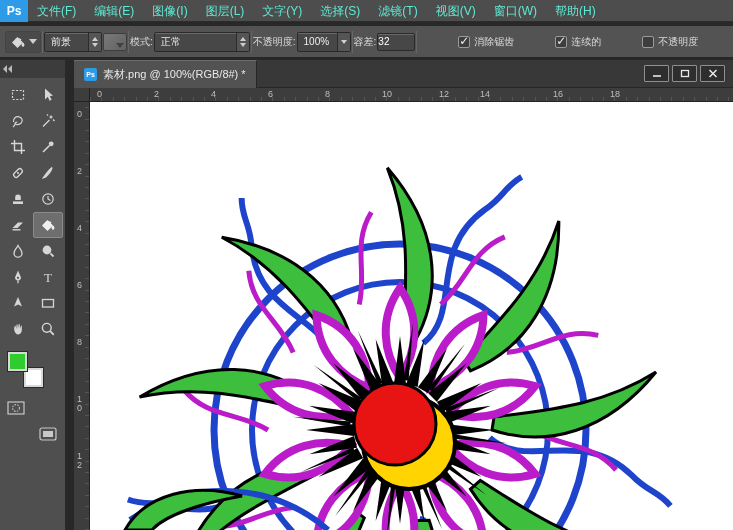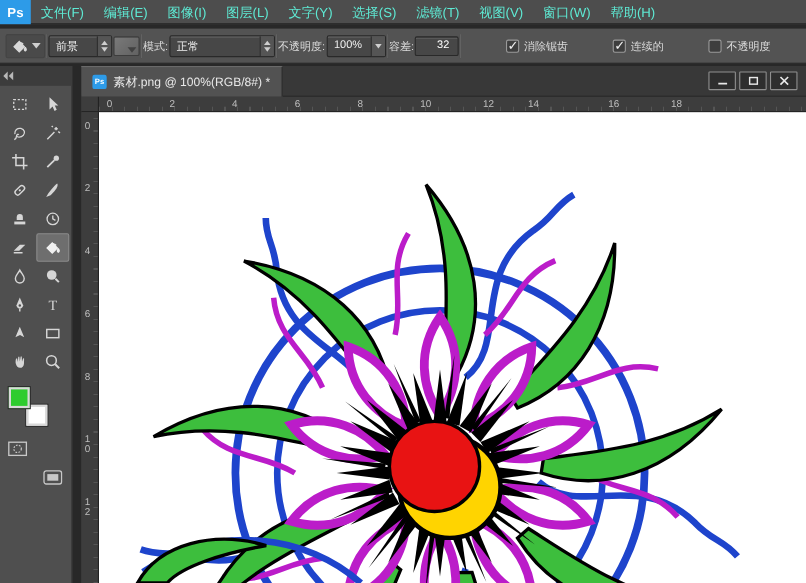--- a/index.html
+++ b/index.html
@@ -28,21 +28,21 @@
   .spin { width:13px; height:18px; border-left:1px solid #2c2c2c; display:flex; flex-direction:column;
     align-items:center; justify-content:center; gap:2px; background:#555; }
   .tri-up { width:0;height:0;border-left:3.5px solid transparent;border-right:3.5px solid transparent;
     border-bottom:4px solid #cfcfcf; }
   .tri-dn { width:0;height:0;border-left:3.5px solid transparent;border-right:3.5px solid transparent;
     border-top:4px solid #cfcfcf; }
   .pattern-swatch { width:24px; height:18px; border:1px solid #2c2c2c; border-radius:2px;
     background:linear-gradient(135deg,#9a9a9a,#6e6e6e); opacity:.55; display:flex; align-items:flex-end;
     justify-content:flex-end; padding:2px; }
   .field { height:18px; background:#474747; border:1px solid #292929; box-shadow:0 1px 0 #6a6a6a inset;
-    color:#fff; display:flex; align-items:center; padding:0 19px; border-radius:2px; }
+    color:#fff; display:flex; align-items:center; padding:0 0; border-radius:2px; }
   .opt-label { white-space:nowrap; }
   .checkwrap { display:flex; align-items:center; gap:4px; white-space:nowrap;margin-left:40px; }
   .checkbox { width:12px; height:12px; background:#3e3e3e; border:1px solid #9a9a9a; border-radius:2px;
     position:relative; }
   .checkbox.checked::after { content:"✓"; position:absolute; left:0px; top:-3px; color:#f0f0f0;
     font-size:12px; font-weight:bold; }
 
   
   .toolpanel { position:absolute; left:0; top:60px; width:66px; bottom:0; background:#4f4f4f;
     border-right:1px solid #2a2a2a; }
@@ -59,21 +59,21 @@
   .swatch { position:absolute; width:19px; height:19px; border:2px solid #d9d9d9;
     box-shadow:0 0 0 1px #2a2a2a; }
   .swatch.bg { left:18px; top:18px; }
   .swatch.fg { left:2px; top:2px; z-index:2; }
 
   .extra-icons { margin-top:4px; padding-left:4px; }
   .mini-icon { width:24px; height:20px; display:flex; align-items:center; justify-content:center; }
   .mini-icon.right { margin-left:32px; margin-top:6px; }
 
   
-  .docarea { position:absolute; left:74px; top:60px; right:0; bottom:0; background:#404040; }
+  .docarea { position:absolute; left:74px; top:60px; right:0; bottom:0; background:#ec4899; }
   .tabbar { height:28px; display:flex; align-items:center; background:#383838;
     border-bottom:1px solid #262626; }
   .doc-tab { height:28px; background:#525252; display:flex; align-items:center; gap:6px;
     padding:0 10px; color:#e8e8e8; font-size:11px; border-right:1px solid #262626;
     border-top:1px solid #6a6a6a; }
   .tab-file-icon { width:13px; height:13px; background:#2d9be8; color:#fff; font-size:7px;
     font-weight:bold; display:flex; align-items:center; justify-content:center; border-radius:2px; }
   .win-controls { margin-left:auto; display:flex; gap:3px; padding-right:8px; }
   .win-btn { width:25px; height:17px; background:#2e2e2e; border:1px solid #8f8f8f;
     display:flex; align-items:center; justify-content:center; border-radius:1px; }

